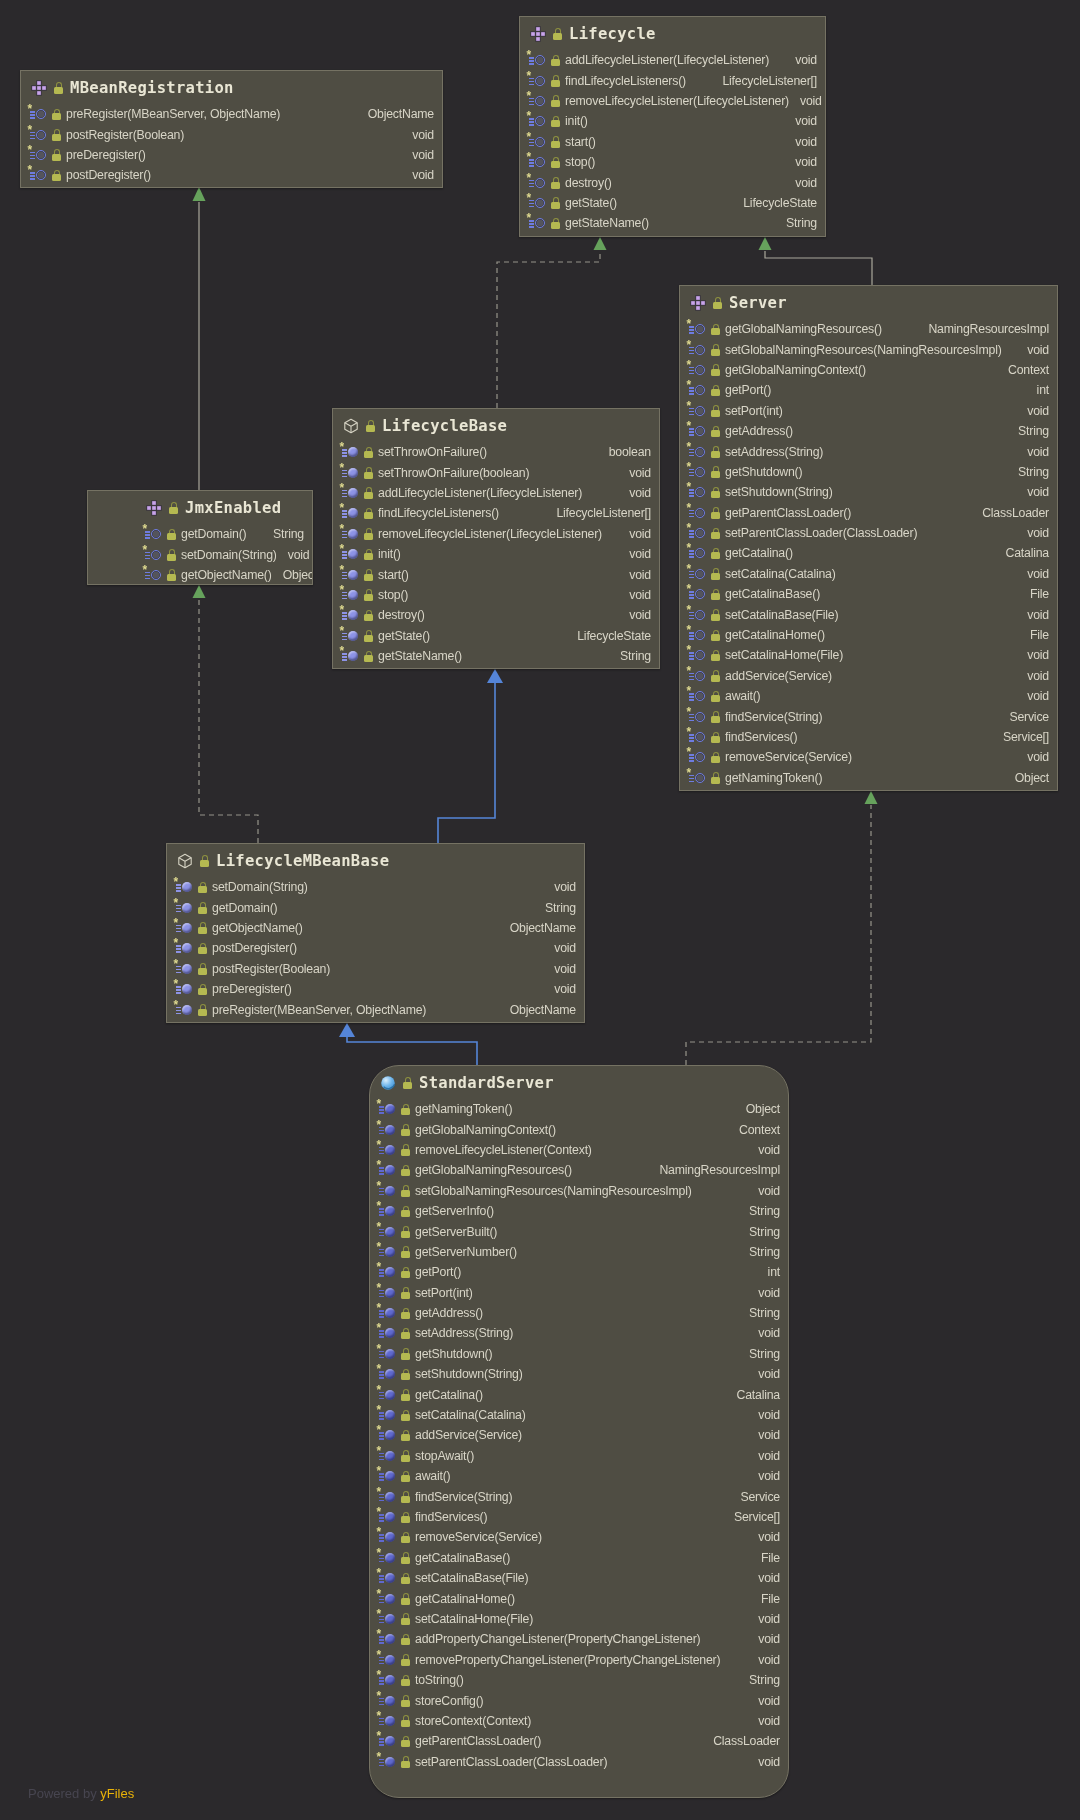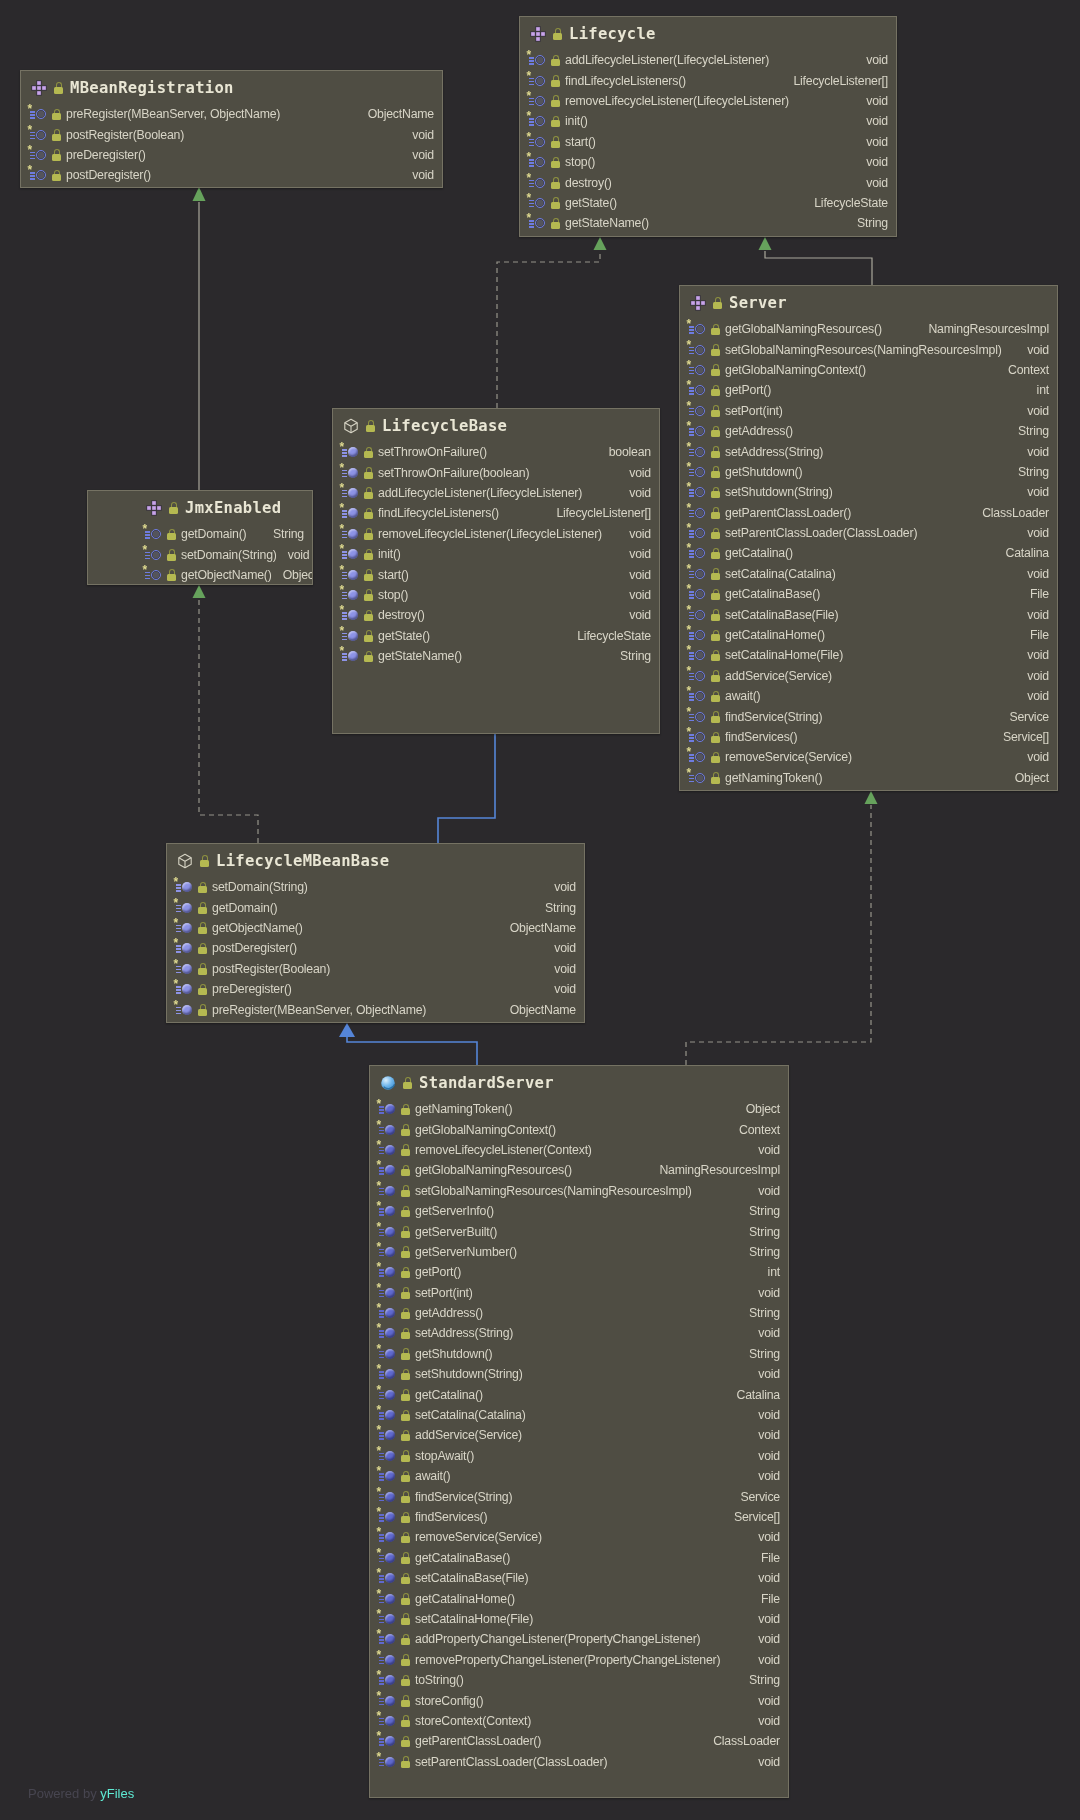--- a/index.html
+++ b/index.html
@@ -44,29 +44,29 @@
   .row.final .star{display:block;}
   
   .lock{position:relative;width:9px;height:13px;flex:none;}
   .lock::before{content:"";position:absolute;left:1.5px;top:1px;width:6px;height:6px;
     border:1.5px solid #8e9140;border-bottom:none;border-radius:3px 3px 0 0;box-sizing:border-box;}
   .lock::after{content:"";position:absolute;left:0;top:5.5px;width:9px;height:7px;
     background:#b5b951;border-radius:1.5px;}
   .kicon{width:16px;height:16px;flex:none;}
   
   .n-mbean{left:20px;top:70px;width:423px;height:118px;}
-  .n-lifecycle{left:519px;top:16px;width:378px;height:221px;text-align:center;}
+  .n-lifecycle{left:519px;top:16px;width:307px;height:221px;text-align:center;}
   .n-server{left:679px;top:285px;width:379px;height:506px;}
-  .n-lifecyclebase{left:332px;top:408px;width:328px;height:326px;}
+  .n-lifecyclebase{left:332px;top:408px;width:328px;height:261px;}
   .n-jmx{left:87px;top:490px;width:226px;height:95px;padding-left:48px;}
   .n-lmbb{left:166px;top:843px;width:419px;height:180px;}
-  .n-std{left:369px;top:1065px;width:420px;height:733px;}
+  .n-std{left:369px;top:1065px;width:420px;height:733px;border-radius:30px;}
   
   .watermark{position:absolute;left:28px;top:1786px;z-index:2;font-size:13px;color:#474550;}
-  .watermark .brand{color:#5eead4;}
+  .watermark .brand{color:#eab308;}
 </style>
 </head>
 <body>
 
 <svg id="edges" width="1080" height="1820">
 
   <g>
     <path d="M199 490 V202" stroke="#a9a79b" stroke-width="1.2" fill="none"></path>
     <path d="M199 187 L192.5 201 L205.5 201 Z" fill="#66a25c"></path>
   </g>

